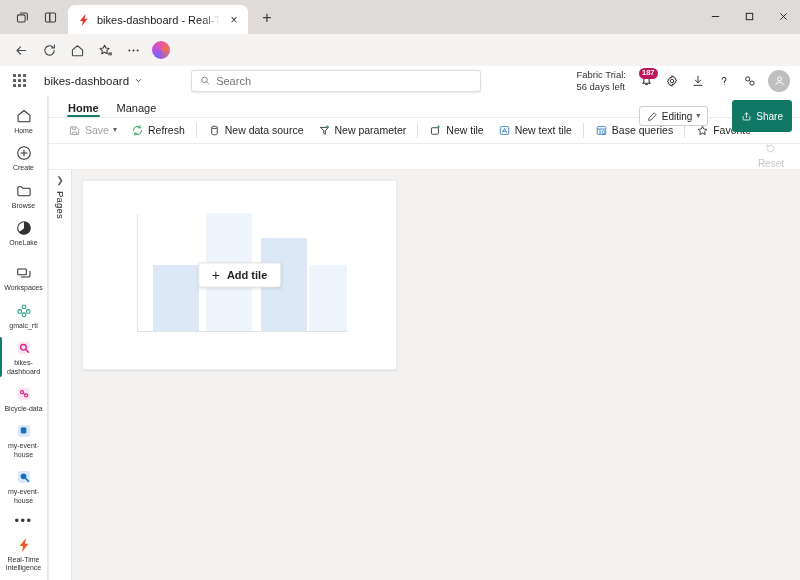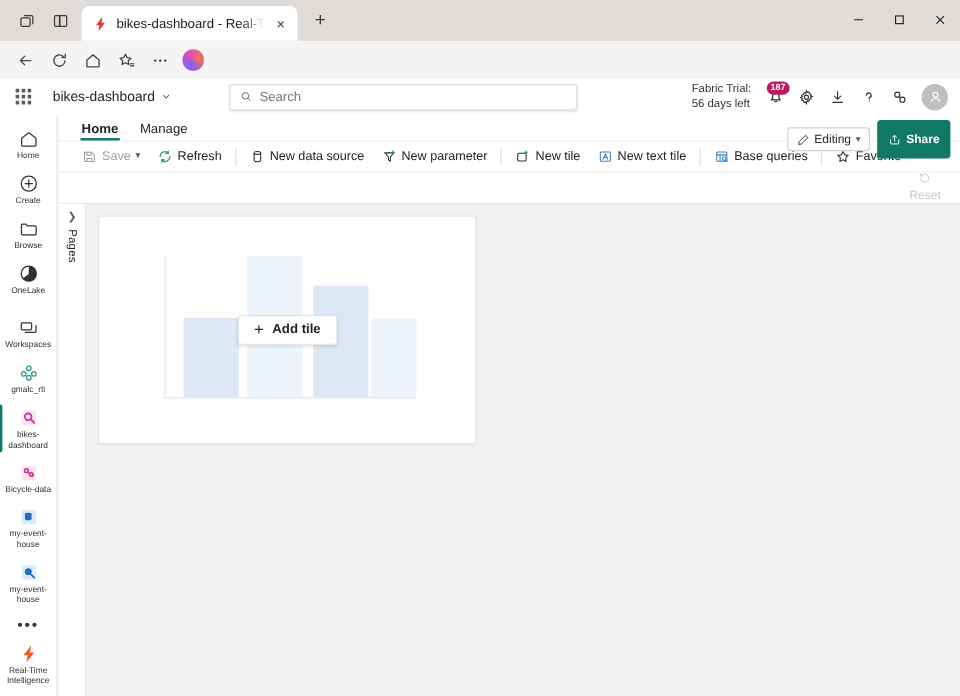--- a/index.html
+++ b/index.html
@@ -187,31 +187,31 @@
     font-size: 10.5px; color: #242424; padding: 2px 7px;
     border-radius: 3px; white-space: nowrap; line-height: 1; text-align: right;
   }
   .rb-btn.disabled { color: #a19f9d; }
   .rb-sep { width: 1px; height: 15px; background: #e1dfdd; margin: 0 4px; }
   .rb-ico { width: 13px; height: 13px; flex: 0 0 13px; display: block; }
   .chev { font-size: 8px; color: #605e5c; line-height: 1; }
 
   .editbar {
     position: absolute; right: 8px; top: 34px;
-    display: flex; align-items: center; gap: 6px; text-align: center;
+    display: flex; align-items: center; gap: 24px; text-align: center;
   }
   .btn-editing {
     height: 20px; background: #ffffff; border: 1px solid #d1d1d1;
     border-radius: 3px; display: flex; align-items: center; gap: 4px;
     padding: 0 7px; font-size: 10px; color: #242424;
   }
   .btn-share {
     height: 20px; background: #117865; border-radius: 3px;
     display: flex; align-items: center; gap: 4px; padding: 16px 9px;
-    font-size: 10px; color: #ffffff; font-weight: bold;
+    font-size: 10px; color: #ffffff;
   }
 
   .filterbar {
     height: 26px; display: flex; align-items: center;
     padding: 0 10px 0 14px; background: #ffffff;
     border-bottom: 1px solid #edebe9;
   }
   .chip {
     height: 17px; border: 1px solid #d8d6d4; border-radius: 10px;
     display: flex; align-items: center; padding: 0 9px;

